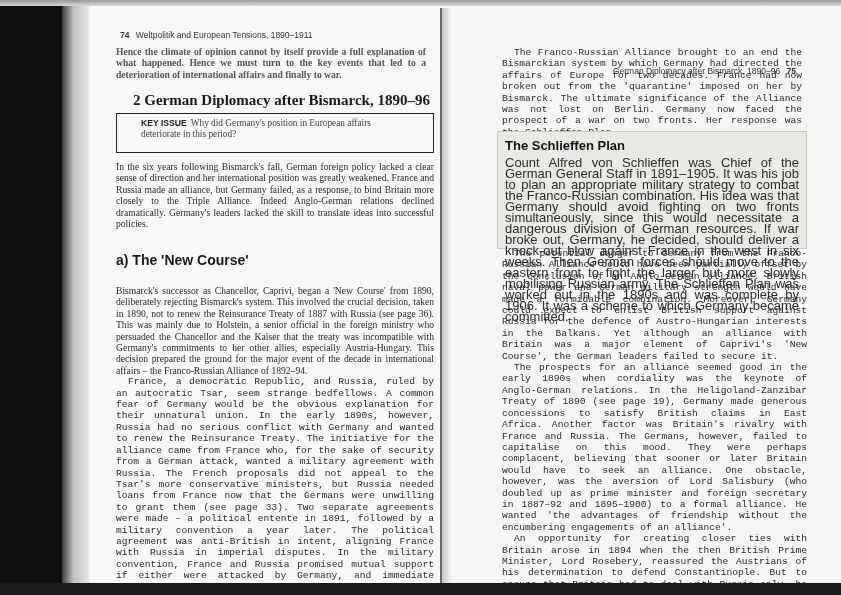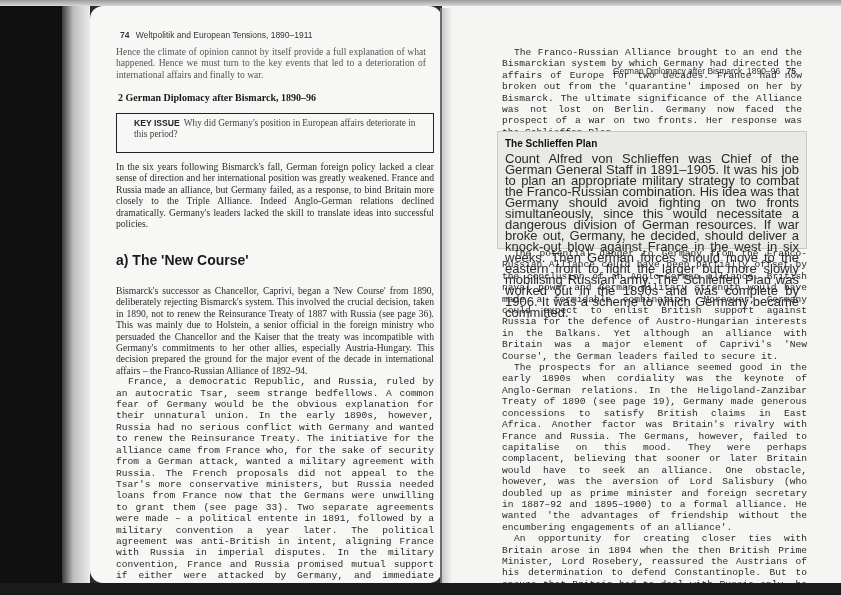--- a/index.html
+++ b/index.html
@@ -10,48 +10,48 @@
       color:#222;
     }
     .spread { position:absolute; left:0; top:0; width:841px; height:595px; }
     .top-edge { position:absolute; left:0; top:0; width:841px; height:6px;
       background:linear-gradient(#9a9a9a,#d8d8d8); }
     .bottom-edge { position:absolute; left:0; top:583px; width:841px; height:12px; background:#1a1a1a; }
     .left-dark { position:absolute; left:0; top:6px; width:62px; height:577px; background:#101010; }
     .left-fade { position:absolute; left:62px; top:6px; width:28px; height:577px;
       background:linear-gradient(90deg,#3a3a3a,#bdbdbd 40%,#ececec); }
     .page { position:absolute; top:6px; height:577px; background:#f7f7f5; }
-    .page-left { left:90px; width:352px;border-radius:13px; }
+    .page-left { left:90px; width:352px; }
     .page-right { left:442px; width:399px; background:#f5f5f3; }
     .gutter { position:absolute; left:440px; top:8px; width:2px; height:575px; background:#6a6a6a; }
     .gutter-shadow { position:absolute; left:442px; top:8px; width:10px; height:575px;
       background:linear-gradient(90deg,rgba(0,0,0,.18),rgba(0,0,0,0)); }
 
     .running-head { position:absolute; font-family:"Liberation Sans", sans-serif; font-size:8.5px; color:#333; }
     .rh-left { left:26px; top:24px; }
     .rh-right { right:41px; top:24px; text-align:right;margin-top:36px; }
     .rh-right .num, .rh-left .num { font-weight:bold; margin:0 4px; }
 
     .body-text { position:absolute; font-size:9.6px; line-height:11.4px; text-align:justify; color:#2a2a2a; }
     .body-text p { margin:0; }
     .body-text p.indent { text-indent:12px;font-family:Liberation Mono, monospace; }
 
-    .lp-intro { left:26px; top:40px; width:310px; color:#555; }
-    .chapter-title { position:absolute; left:28px; top:86px; font-size:10px; font-weight:bold; color:#1a1a1a; }
+    .lp-intro { left:26px; top:40px; width:310px; color:#555;font-weight:bold; }
+    .chapter-title { position:absolute; left:43px; top:86px; font-size:15px; font-weight:bold; color:#1a1a1a; }
     .key-issue { position:absolute; left:26px; top:107px; width:318px; height:40px;
-      border:1px solid #222; box-sizing:border-box; padding:4px 17px; font-size:9.3px; line-height:11px; color:#444; }
+      border:1px solid #222; box-sizing:border-box; padding:4px 24px; font-size:9.3px; line-height:11px; color:#444; }
     .key-issue .ki-label { font-family:"Liberation Sans", sans-serif; font-weight:bold; font-size:8.6px; color:#222; margin-right:4px; }
     .lp-para1 { left:26px; top:155px; width:318px; }
     .section-head { position:absolute; left:26px; top:246px; font-family:"Liberation Sans", sans-serif; font-weight:bold; font-size:14px; color:#1a1a1a; }
     .lp-body { left:26px; top:279px; width:318px; }
 
     .rp-para1 { left:60px; top:41px; width:300px; }
     .schlieffen-box { position:absolute; left:55px; top:125px; width:310px; height:118px;
       background:#e9e9e6; border:1px solid #c9c9c4; box-sizing:border-box; padding:6px 7px; }
-    .schlieffen-box .sb-title { font-family:"Liberation Sans", sans-serif; font-weight:bold; font-size:10px; color:#111; margin-bottom:4px; }
+    .schlieffen-box .sb-title { font-family:"Liberation Sans", sans-serif; font-weight:bold; font-size:13px; color:#111; margin-bottom:4px; }
     .schlieffen-box .sb-text { font-family:"Liberation Sans", sans-serif; font-size:13px; line-height:11px; text-align:justify; color:#2a2a2a; }
     .rp-body { left:60px; top:242px; width:305px; }
   </style>
 </head>
 <body>
 
 <div class="spread">
   <div class="top-edge"></div>
   <div class="left-dark"></div>
   <div class="left-fade"></div>

